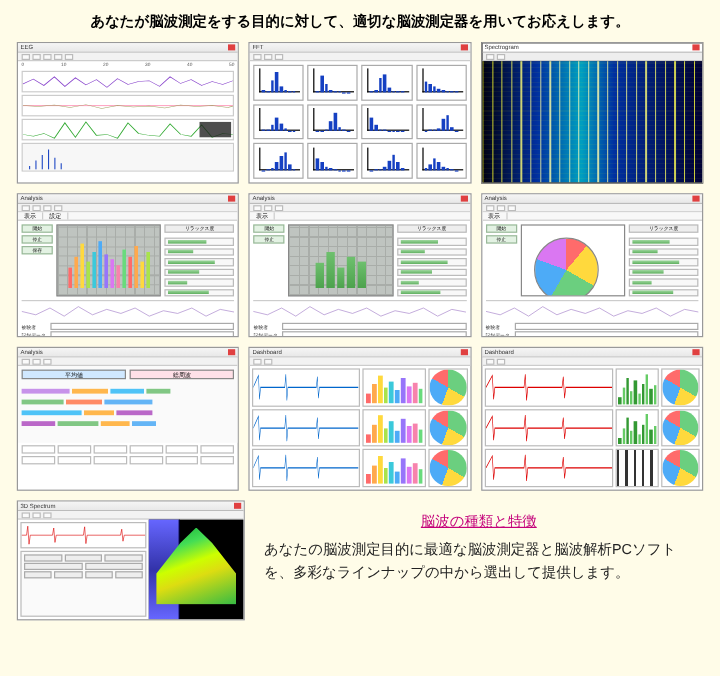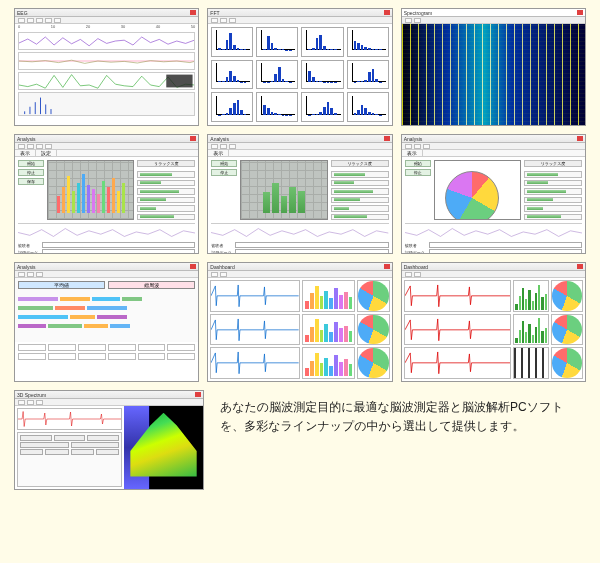--- a/index.html
+++ b/index.html
@@ -117,20 +117,21 @@
 
   .palette .p0{background:#ff6b6b}.palette .p1{background:#ffa94d}.palette .p2{background:#ffd93d}
   .palette .p3{background:#a9e34b}.palette .p4{background:#3bc9db}.palette .p5{background:#4dabf7}
   .palette .p6{background:#9775fa}.palette .p7{background:#da77f2}.palette .p8{background:#f783ac}
   .palette .p9{background:#69db7c}
 </style>
 </head>
 <body>
 
 <div class="page">
+  <div class="heading">あなたが脳波測定をする目的に対して、適切な脳波測定器を用いてお応えします。</div>
 
   <div class="grid">
 
     <div class="cell sc1">
       <div class="titlebar">
           <span class="ttxt">EEG</span>
           <span class="close"></span>
         </div>
       <div class="toolbar">
           <div class="btn"></div>
@@ -796,16 +797,17 @@
             </div>
         </div>
         <div class="right">
             <div class="blue"></div>
             <div class="surf"></div>
           </div>
       </div>
     </div>
 
     <div class="textcell">
+      <div class="link"><a href="#">脳波の種類と特徴</a></div>
       <div class="para" style="margin-top:4px">あなたの脳波測定目的に最適な脳波測定器と脳波解析PCソフトを、多彩なラインナップの中から選出して提供します。</div>
     </div>
   </div>
 </div>
 
 </body></html>

